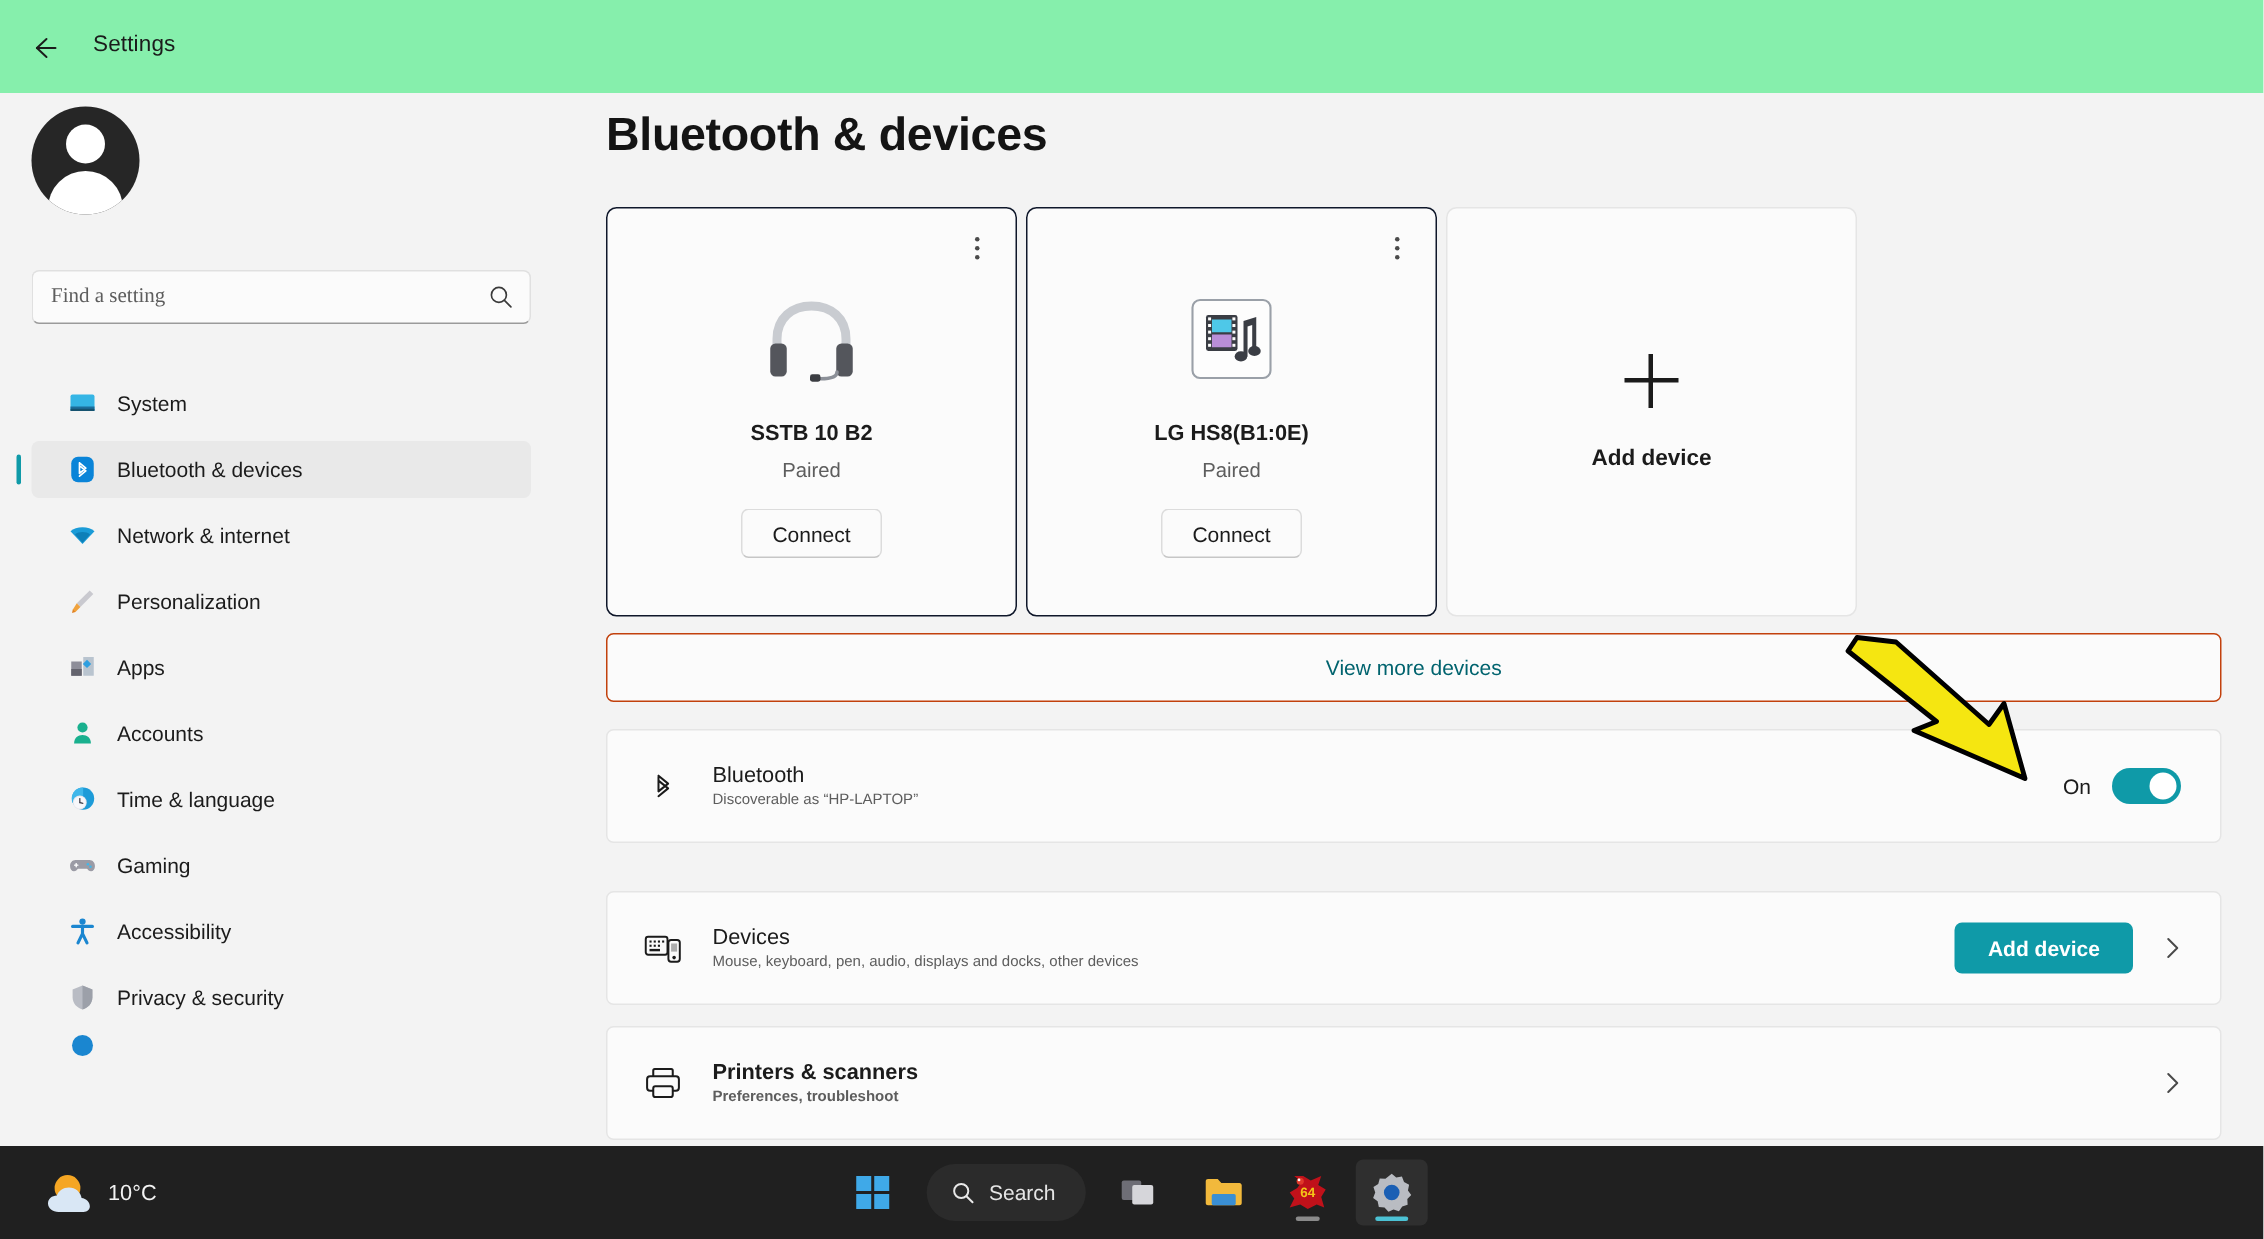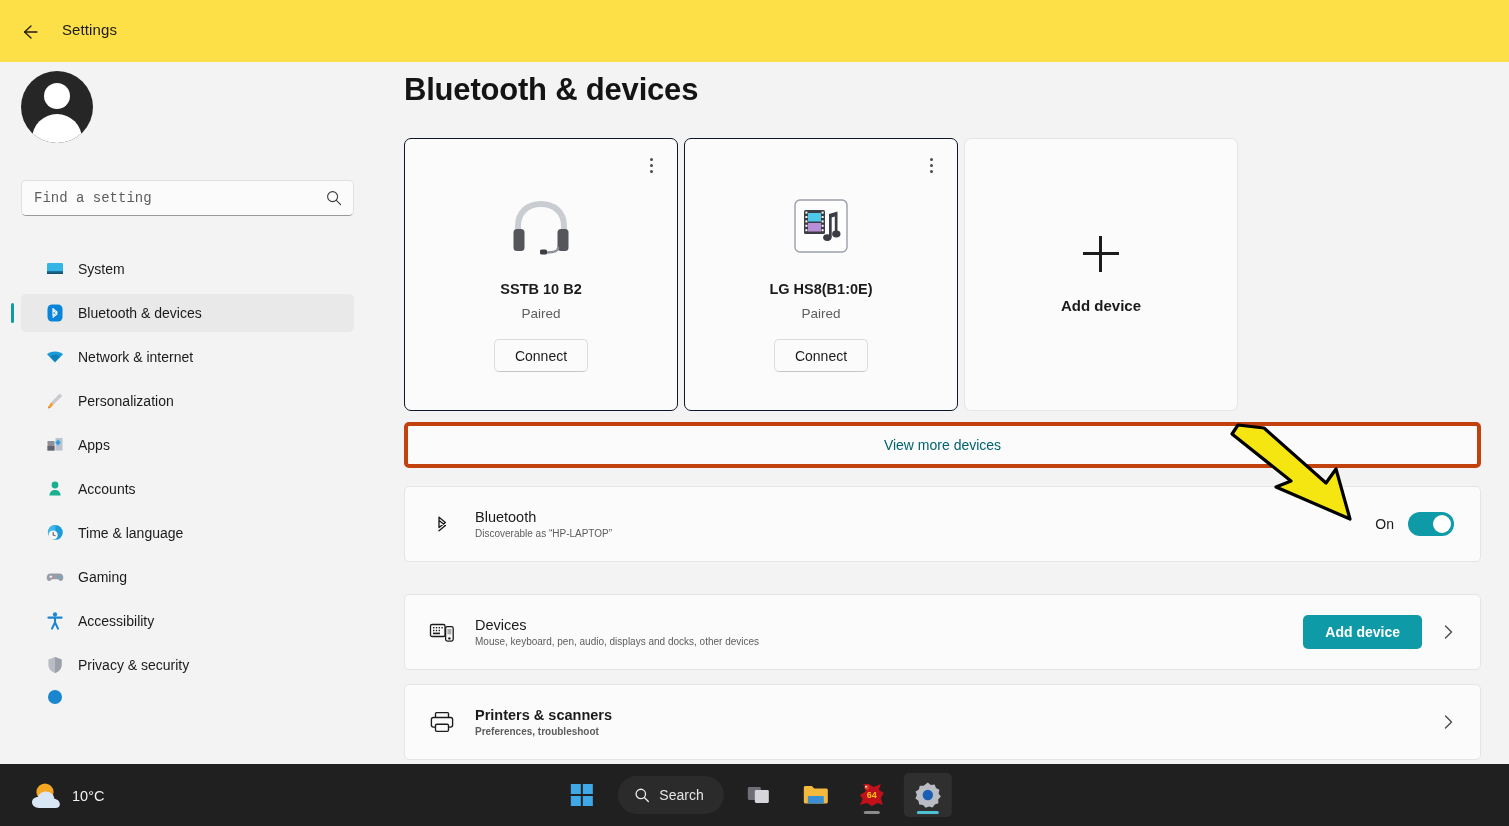--- a/index.html
+++ b/index.html
@@ -7,21 +7,21 @@
     width: 1509px; height: 826px;
     overflow: hidden;
     font-family: "Liberation Sans", sans-serif;
     background: #f3f3f3;
     color: #1b1b1b;
     -webkit-font-smoothing: antialiased;
   }
   #app { position: relative; width: 1509px; height: 826px; background: #f3f3f3; }
 
   
-  .titlebar { position: absolute; top: 0; left: 0; width: 1509px; height: 62px; background: #fde047; }
+  .titlebar { position: absolute; top: 0; left: 0; width: 1509px; height: 62px; background: #86efac; }
   .back-btn {
     position: absolute; left: 14px; top: 16px; width: 32px; height: 32px;
     display: flex; align-items: center; justify-content: center;
     border-radius: 4px; background: transparent; border: none; cursor: pointer;
   }
   .back-btn svg { display: block; }
   .app-title { position: absolute; left: 62px; top: 21px; font-size: 15px; color: #1b1b1b; letter-spacing: .1px; }
 
   
   .sidebar { position: absolute; left: 0; top: 62px; width: 372px; height: 702px; background: #f3f3f3; }
@@ -32,21 +32,21 @@
   .avatar .head { position: absolute; left: 50%; top: 12px; transform: translateX(-50%); width: 26px; height: 26px; border-radius: 50%; background: #fff; }
   .avatar .body { position: absolute; left: 50%; top: 43px; transform: translateX(-50%); width: 50px; height: 40px; border-radius: 25px 25px 0 0; background: #fff; }
 
   .search-box {
     position: absolute; left: 21px; top: 118px; width: 333px; height: 36px;
     background: #fbfbfb; border: 1px solid #e0e0e0; border-bottom: 1px solid #9a9a9a;
     border-radius: 5px; display: flex; align-items: center; padding: 0 10px 0 12px;
   }
   .search-box input {
     flex: 1; border: none; outline: none; background: transparent;
-    font-family: Liberation Mono, monospace; font-size: 14px; color: #0f172a;
+    font-family: Liberation Serif, serif; font-size: 14px; color: #0f172a;
   }
   .search-box input::placeholder { color: #5d5d5d; }
   .search-box .s-icon { width: 18px; height: 18px; flex: 0 0 auto; }
 
   .navlist { position: absolute; left: 0; top: 182px; width: 372px; }
   .navitem {
     position: relative; display: flex; align-items: center; height: 38px; margin: 6px 18px 6px 21px;
     padding-left: 23px; border-radius: 5px; cursor: pointer; background: transparent;
   }
   .navitem.active { background: #e9e9e9; }
@@ -90,21 +90,21 @@
   }
   .addcard .plus::before, .addcard .plus::after {
     content: ""; position: absolute; background: #1b1b1b;
   }
   .addcard .plus::before { left: 0; top: 16px; width: 36px; height: 3px; }
   .addcard .plus::after { left: 16px; top: 0; width: 3px; height: 36px; }
   .addcard .lbl { position: absolute; left: 0; right: 0; top: 158px; text-align: center; font-size: 15px; font-weight: bold; color: #1b1b1b; }
 
   .viewmore-row {
     position: absolute; left: 32px; top: 360px; width: 1077px; height: 46px;
-    background: #fbfbfb; border: 4px solid #c2410c; border-radius: 5px;
+    background: #fbfbfb; border: 1px solid #c2410c; border-radius: 5px;
     display: flex; align-items: center; justify-content: center; cursor: pointer;
   }
   .viewmore-row a { font-size: 14px; color: #00636e; text-decoration: none; }
 
   .settings-row {
     position: absolute; left: 32px; width: 1077px; background: #fbfbfb;
     border: 1px solid #e5e5e5; border-radius: 5px; display: flex; align-items: center;
   }
   .row-bt { top: 424px; height: 76px; }
   .row-dev { top: 532px; height: 76px; cursor: pointer; }

